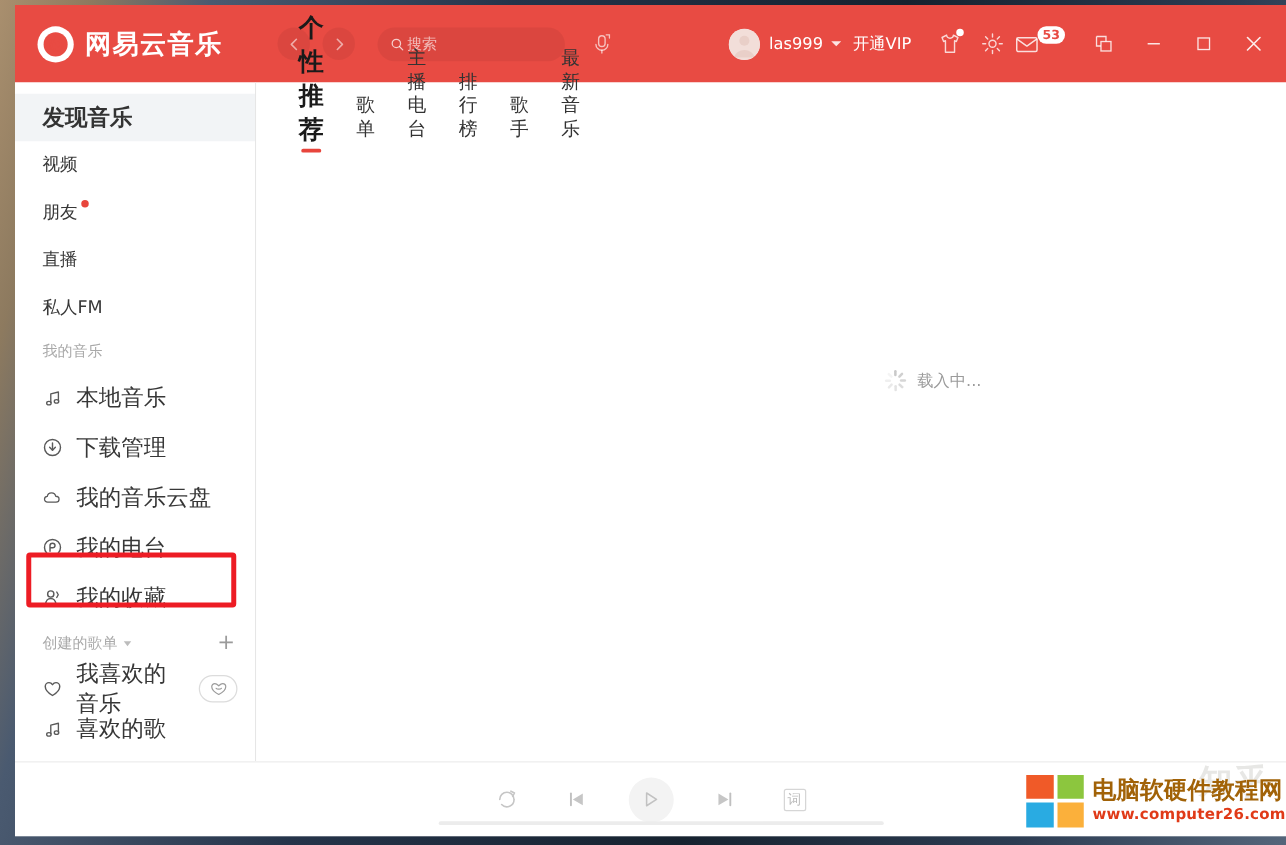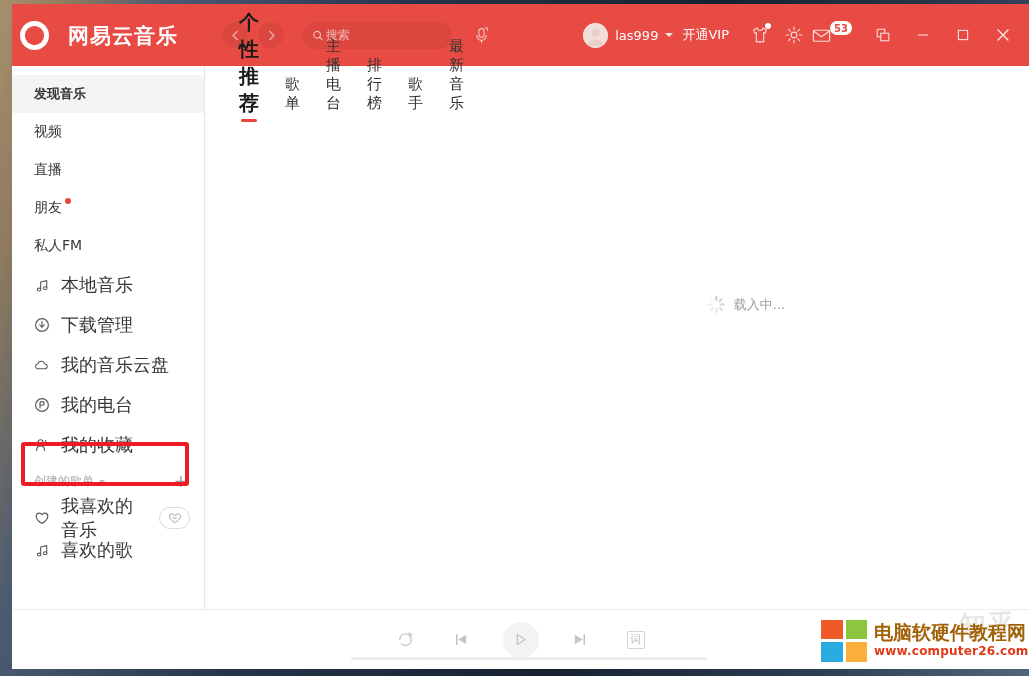--- a/index.html
+++ b/index.html
@@ -31,21 +31,21 @@
   }
 
   
   .header {
     height: 62px;
     background: #e84b43;
     display: flex; align-items: center;
     flex: 0 0 62px;
     position: relative;
   }
-  .brand { display: flex; align-items: flex-end; padding-left: 8px; gap: 19px; }
+  .brand { display: flex; align-items: center; padding-left: 18px; gap: 9px; }
   .brand-logo {
     width: 29px; height: 29px; border-radius: 50%;
     background: #ffffff;
     display: flex; align-items: center; justify-content: center;
   }
   .brand-logo svg { display: block; }
   .brand-title {
     color: #ffffff; font-size: 21px; font-weight: bold;
     letter-spacing: 1px;
     font-family: "DejaVu Sans", sans-serif;
@@ -149,21 +149,21 @@
   }
   .side-head-active {
     margin: 0 0 0 0;
     height: 38px;
     background: #f2f4f6;
     display: flex; align-items: center;
     padding-left: 22px;
     cursor: pointer;
   }
   .side-head-active span {
-    font-size: 13px; font-weight: bold; color: #333333;
+    font-size: 18px; font-weight: bold; color: #333333;
     font-family: "DejaVu Sans", sans-serif;
   }
   .side-item {
     height: 38px;
     display: flex; align-items: center;
     padding-left: 22px;
     cursor: pointer; position: relative;
   }
   .side-item .lbl {
     font-size: 14px; color: #373737;
@@ -446,30 +446,33 @@
     <div class="sidebar">
 
       <div class="side-head-active">
         <span>发现音乐</span>
       </div>
 
       <div class="side-item">
         <span class="lbl">视频</span>
       </div>
       <div class="side-item">
-        <span class="lbl">直播</span>
-      </div>
-      <div class="side-item">
         <span class="lbl">朋友</span>
         <span class="red-dot"></span>
       </div>
       <div class="side-item">
+        <span class="lbl">直播</span>
+      </div>
+      <div class="side-item">
         <span class="lbl">私人FM</span>
       </div>
 
+      <div class="group-title">
+        <span>我的音乐</span>
+      </div>
 
       <div class="side-item-ic">
         <span class="side-ic">
           <svg width="15" height="15" viewBox="0 0 16 16">
             <path d="M6 12.2 V4.3 L12.5 2.8 V10.7" fill="none" stroke="#5a5a5a" stroke-width="1.15" stroke-linejoin="round"></path>
             <ellipse cx="4.4" cy="12.3" rx="1.9" ry="1.5" fill="none" stroke="#5a5a5a" stroke-width="1.15"></ellipse>
             <ellipse cx="10.9" cy="10.8" rx="1.9" ry="1.5" fill="none" stroke="#5a5a5a" stroke-width="1.15"></ellipse>
           </svg>
         </span>
         <span class="lbl">本地音乐</span>

